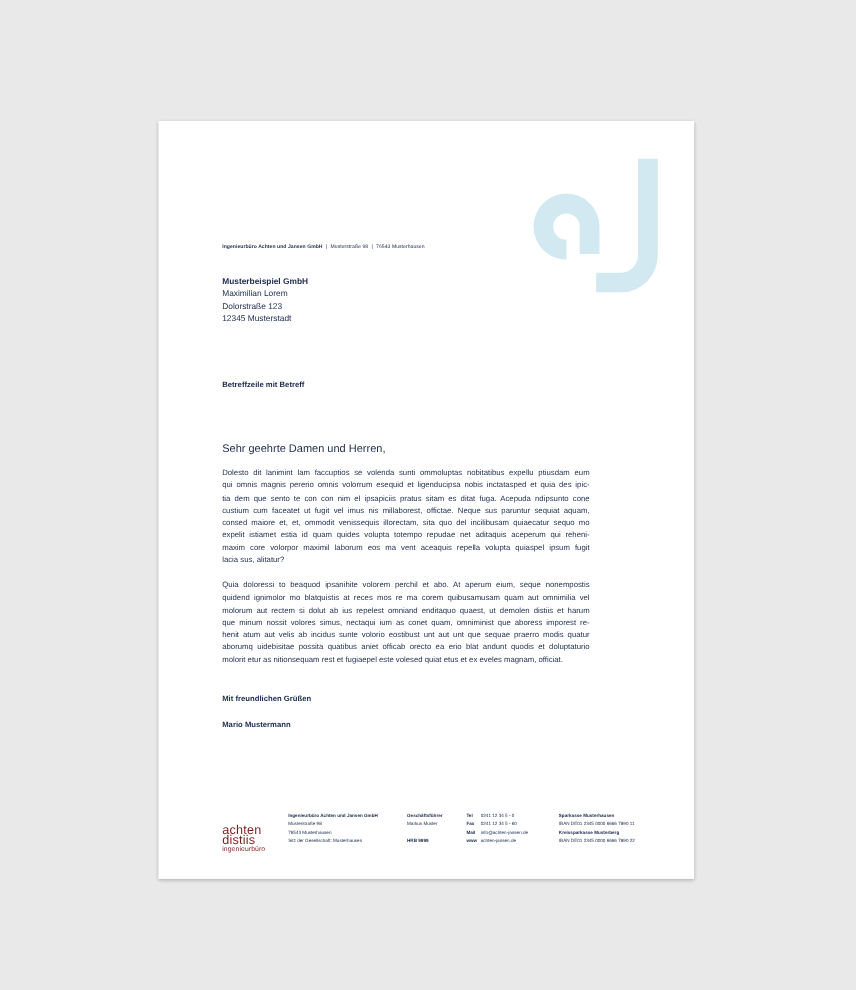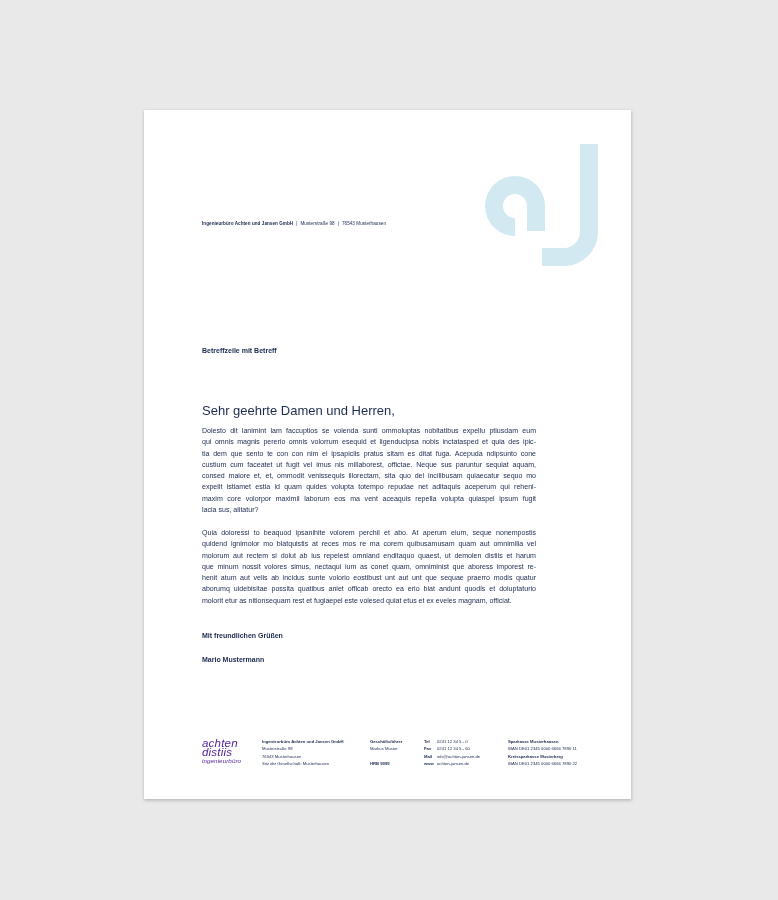--- a/index.html
+++ b/index.html
@@ -19,35 +19,35 @@
       font-size: 4.6px; letter-spacing: 0.05px; color: #1b2a4e; white-space: nowrap;
     }
     .sender-line .b { font-weight: bold; }
     .sender-line .sep { margin: 0 3px; }
 
     .recipient { position: absolute; left: 58px; top: 140px; font-size: 7.6px; line-height: 11.4px; }
     .recipient .company { font-weight: bold; }
 
     .subject { position: absolute; left: 58px; top: 237px; font-size: 7px; font-weight: bold; }
 
-    .salutation { position: absolute; left: 58px; top: 293px; font-size: 13px; text-align: right; }
+    .salutation { position: absolute; left: 58px; top: 293px; font-size: 10px; text-align: right; }
 
     .body-text {
       position: absolute; left: 58px; top: 315px; width: 334px;
       font-size: 7.05px; line-height: 11.3px; text-align: justify;
     }
     .body-text p { margin-bottom: 11.6px; }
     .body-text .line { display: block; white-space: nowrap; text-align-last: justify; }
     .body-text .line.last { text-align-last: left; }
 
     .closing { position: absolute; left: 58px; top: 522px; font-size: 7px; font-weight: bold; }
     .signature { position: absolute; left: 58px; top: 546px; font-size: 7px; font-weight: bold; }
 
     .footer { position: absolute; left: 58px; top: 627px; width: 400px; height: 32px; }
-    .footer .brand { position: absolute; left: 0; top: 2px; line-height: 9px; color: #4c1d95; font-style: italic; }
+    .footer .brand { position: absolute; left: 0; top: 14px; line-height: 9px; color: #7f1d1d; }
     .footer .brand .w { display: block; font-size: 11.5px; letter-spacing: 0.2px; font-weight: normal; }
     .footer .brand .sub { display: block; font-size: 6.2px; line-height: 7px; letter-spacing: 0.1px; }
     .fcol { position: absolute; top: 1px; font-size: 4.2px; line-height: 7.3px; white-space: nowrap; }
     .fcol .b { font-weight: bold; }
     .fcol.c1 { left: 60px; }
     .fcol.c2 { left: 168px; }
     .fcol.c3 { left: 222px; }
     .fcol.c3 .k { display: inline-block; width: 13px; font-weight: bold; }
     .fcol.c4 { left: 306px; }
   </style>
@@ -58,20 +58,26 @@
 
   <svg class="logo-mark" viewBox="0 0 122 122">
     <path d="M8 62 A30 30 0 0 1 68 62 L68 87 L50 87 L50 62 A12 12 0 0 0 26 62 A12 12 0 0 0 38 74 L38 92 A30 30 0 0 1 8 62 Z" fill="#d3e9f1"></path>
     <path d="M103 0 L121 0 L121 88 A34 34 0 0 1 87 122 L65 122 L65 104 L87 104 A16 16 0 0 0 103 88 Z" fill="#d3e9f1"></path>
   </svg>
 
   <div class="sender-line">
     <span class="b">Ingenieurbüro Achten und Jansen GmbH</span><span class="sep">|</span><span>Musterstraße 98</span><span class="sep">|</span><span>76543 Musterhausen</span>
   </div>
 
+  <div class="recipient">
+    <div class="company">Musterbeispiel GmbH</div>
+    <div>Maximilian Lorem</div>
+    <div>Dolorstraße 123</div>
+    <div>12345 Musterstadt</div>
+  </div>
 
   <div class="subject">Betreffzeile mit Betreff</div>
 
   <div class="salutation">Sehr geehrte Damen und Herren,</div>
 
   <div class="body-text">
     <p>
       <span class="line">Dolesto dit lanimint lam faccuptios se volenda sunti ommoluptas nobitatibus expellu ptiusdam eum</span>
       <span class="line">qui omnis magnis pererio omnis volorrum esequid et ligenducipsa nobis inctatasped et quia des ipic-</span>
       <span class="line">tia dem que sento te con con nim el ipsapiciis pratus sitam es ditat fuga. Acepuda ndipsunto cone</span>

